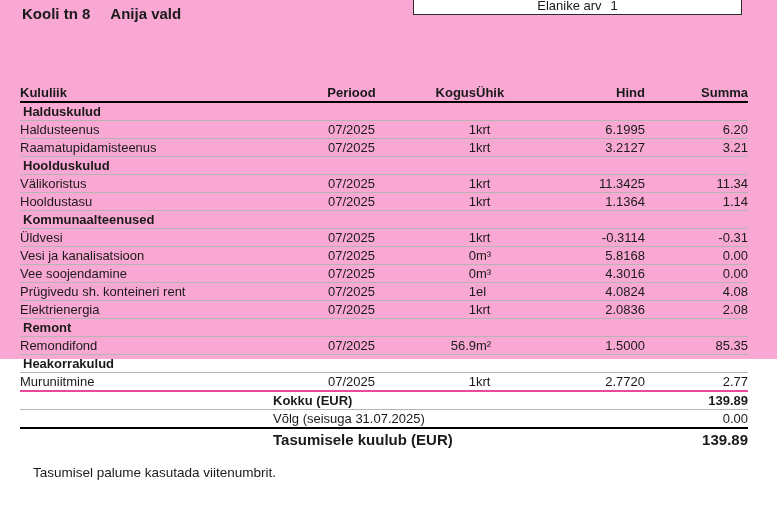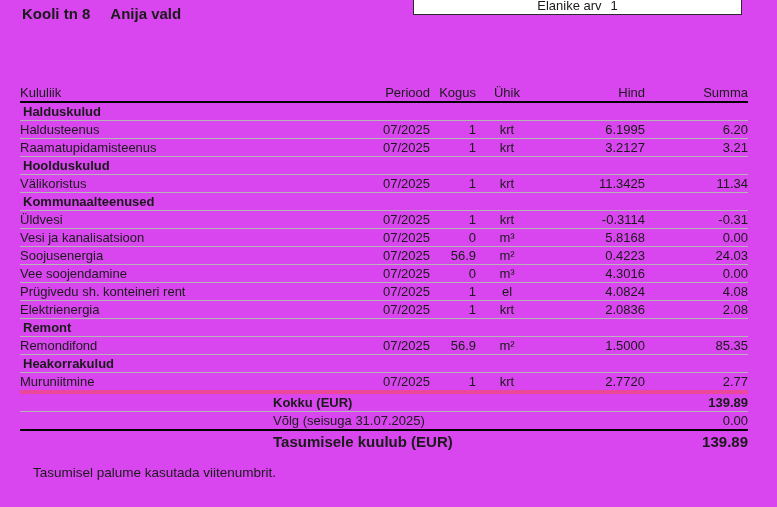--- a/index.html
+++ b/index.html
@@ -1,48 +1,48 @@
 <!DOCTYPE html>
 <html><head>
 <meta charset="utf-8">
 <style>
   * { margin:0; padding:0; box-sizing:border-box; }
   html,body { width:777px; height:507px; background:#ffffff; overflow:hidden;
               font-family:"Liberation Sans", sans-serif; color:#1a1a1a; }
-  .page { position:relative; width:777px; height:507px; background:#d946ef; }
+  .page { position:relative; width:777px; height:359px; background:#f9a8d4; }
 
   .address { position:absolute; left:22px; top:4px; font-weight:bold;
              font-size:15px; line-height:19px; }
   .address .gap { display:inline-block; width:20px; }
 
   .residents-box { position:absolute; left:413px; top:-10px; width:329px; height:25px;
                    border:1px solid #2a2a2a; background:#fff; }
   .residents-box .inner { position:absolute; left:0; right:0; bottom:1px;
                           text-align:center; font-size:13px; }
   .residents-box .val { margin-left:9px; }
 
   table.invoice { position:absolute; left:20px; top:84px; width:728px;
                   border-collapse:collapse; table-layout:fixed;
                   font-size:13px; }
   table.invoice td, table.invoice th { padding:0; vertical-align:middle;
                   height:17px; line-height:17px; white-space:nowrap; overflow:hidden; }
-  thead th { font-weight:normal; height:19px; line-height:19px;
+  thead th { font-weight:bold; height:19px; line-height:19px;
              border-bottom:2.5px solid #000; text-align:left; }
   .c-name   { text-align:left; padding-left:3px; }
-  .c-period { text-align:right; }
+  .c-period { text-align:center; }
   .c-qty    { text-align:right; }
-  .c-unit   { text-align:center; padding-left:8px; }
+  .c-unit   { text-align:left; padding-left:8px; }
   .c-price  { text-align:right; }
   .c-sum    { text-align:right; }
 
   tr.item-row td { border-bottom:1px solid #b5b5b5; }
   tr.category-row td { font-weight:bold; border-top:1.5px solid #3c3c3c;
                        border-bottom:1px solid #b5b5b5; padding-left:3px; }
 
-  tr.total-kokku td { border-top:4px solid #ec4899; border-bottom:1px solid #b5b5b5; }
+  tr.total-kokku td { border-top:2px solid #ec4899; border-bottom:1px solid #b5b5b5; }
   tr.total-kokku .t-label, tr.total-kokku .c-sum { font-weight:bold; }
   tr.total-volg td { border-bottom:2px solid #000; }
   tr.total-due td { height:22px; line-height:22px; font-size:15px; font-weight:bold; }
   .t-label { text-align:left; }
 
   .footer-note { position:absolute; left:33px; top:465px; font-size:13.5px; }
 </style>
 </head>
 <body>
 
@@ -99,46 +99,46 @@
           <td colspan="6">Hoolduskulud</td>
         </tr>
         <tr class="item-row">
           <td class="c-name">Välikoristus</td>
           <td class="c-period">07/2025</td>
           <td class="c-qty">1</td>
           <td class="c-unit">krt</td>
           <td class="c-price">11.3425</td>
           <td class="c-sum">11.34</td>
         </tr>
+        <tr class="item-row">
+          <td class="c-name">Hooldustasu</td>
+          <td class="c-period">07/2025</td>
+          <td class="c-qty">1</td>
+          <td class="c-unit">krt</td>
+          <td class="c-price">1.1364</td>
+          <td class="c-sum">1.14</td>
+        </tr>
         <tr class="category-row">
           <td colspan="6">Kommunaalteenused</td>
         </tr>
         <tr class="item-row">
           <td class="c-name">Üldvesi</td>
           <td class="c-period">07/2025</td>
           <td class="c-qty">1</td>
           <td class="c-unit">krt</td>
           <td class="c-price">-0.3114</td>
           <td class="c-sum">-0.31</td>
         </tr>
         <tr class="item-row">
           <td class="c-name">Vesi ja kanalisatsioon</td>
           <td class="c-period">07/2025</td>
           <td class="c-qty">0</td>
           <td class="c-unit">m³</td>
           <td class="c-price">5.8168</td>
           <td class="c-sum">0.00</td>
-        </tr>
-        <tr class="item-row">
-          <td class="c-name">Soojusenergia</td>
-          <td class="c-period">07/2025</td>
-          <td class="c-qty">56.9</td>
-          <td class="c-unit">m²</td>
-          <td class="c-price">0.4223</td>
-          <td class="c-sum">24.03</td>
         </tr>
         <tr class="item-row">
           <td class="c-name">Vee soojendamine</td>
           <td class="c-period">07/2025</td>
           <td class="c-qty">0</td>
           <td class="c-unit">m³</td>
           <td class="c-price">4.3016</td>
           <td class="c-sum">0.00</td>
         </tr>
         <tr class="item-row">

